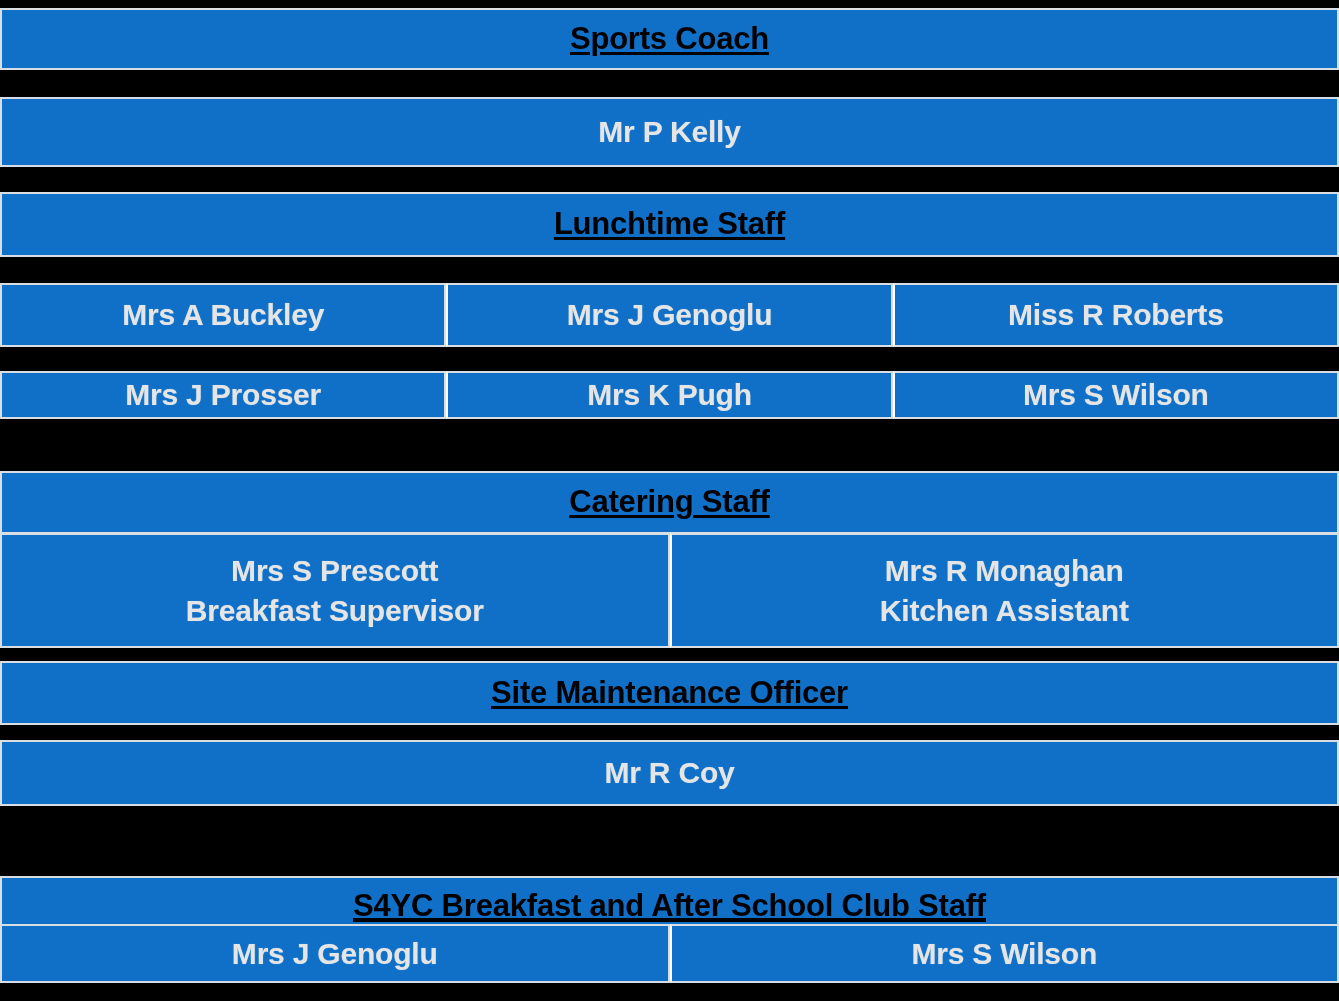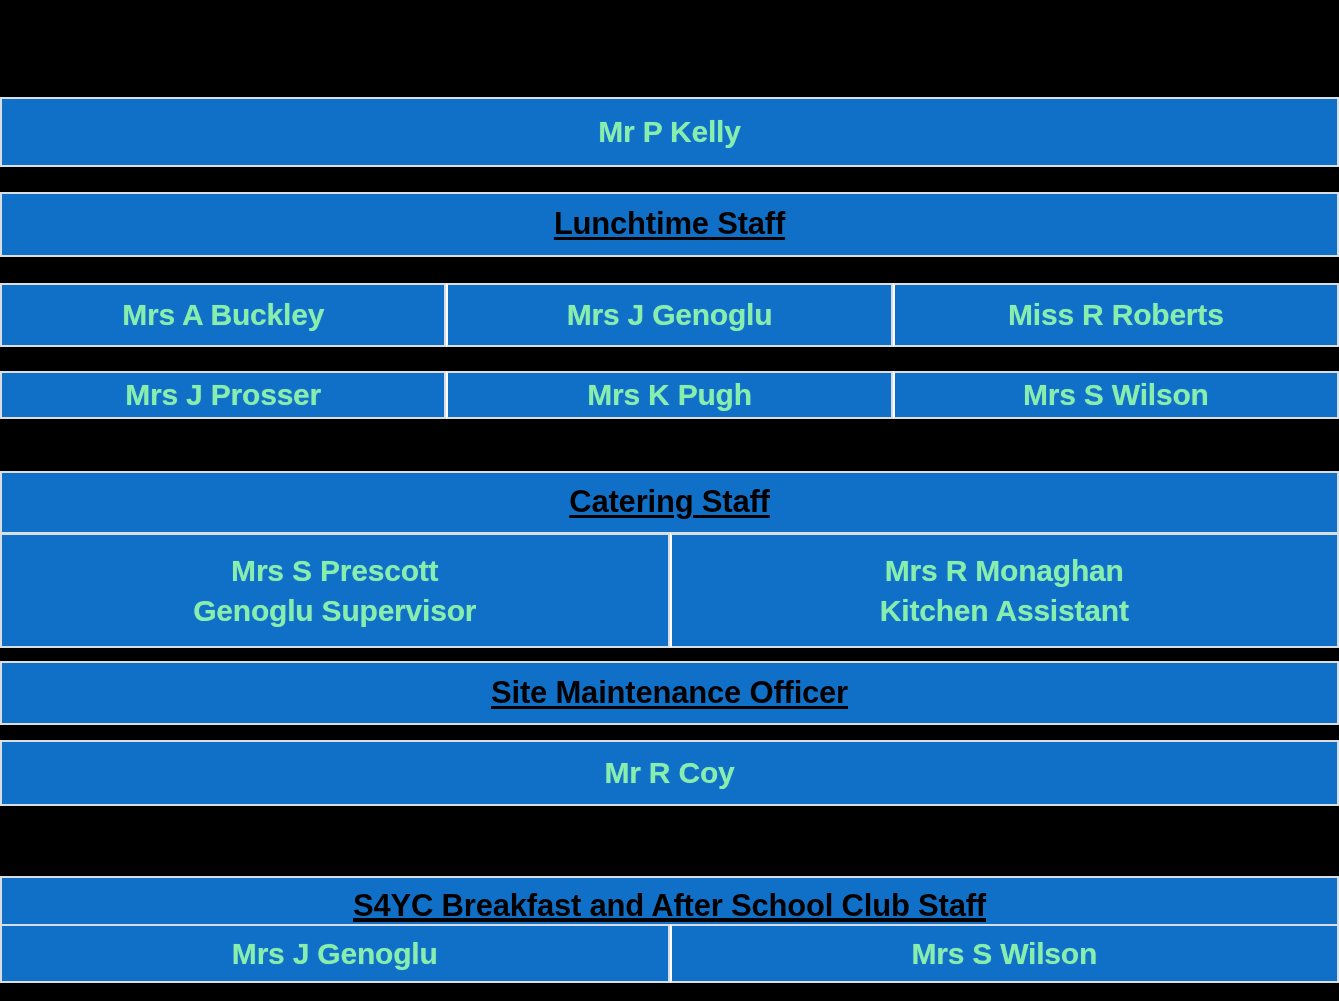--- a/index.html
+++ b/index.html
@@ -66,35 +66,40 @@
     color: #000000;
     font-weight: 700;
     font-size: 31px;
     text-decoration: underline;
     text-underline-offset: 3px;
     text-decoration-thickness: 3px;
   }
 
   
   .names .cell-text {
-    color: #86efac;
+    color: #e5e5e5;
     font-weight: 700;
     font-size: 30px;
     text-decoration: none;
     text-shadow: 0 0 1px rgba(255,255,255,0.35);
   }
 
   .names .cell-text.line-2 {
     margin-top: 6px;
   }
 </style>
 </head>
 <body>
 
 <div id="sheet">
+    <div class="band heading" style="top: 8px; height: 62px;">
+      <div class="cell">
+        <span class="cell-text">Sports Coach</span>
+      </div>
+    </div>
     <div class="band names" style="top: 97px; height: 70px;">
       <div class="cell">
         <span class="cell-text">Mr P Kelly</span>
       </div>
     </div>
     <div class="band heading" style="top: 192px; height: 65px;">
       <div class="cell">
         <span class="cell-text">Lunchtime Staff</span>
       </div>
     </div>
@@ -121,21 +126,21 @@
       </div>
     </div>
     <div class="band heading" style="top: 471px; height: 63px;">
       <div class="cell">
         <span class="cell-text">Catering Staff</span>
       </div>
     </div>
     <div class="band names" style="top: 533px; height: 115px;">
       <div class="cell">
         <span class="cell-text">Mrs S Prescott</span>
-        <span class="cell-text line-2">Genoglu Supervisor</span>
+        <span class="cell-text line-2">Breakfast Supervisor</span>
       </div>
       <div class="cell">
         <span class="cell-text">Mrs R Monaghan</span>
         <span class="cell-text line-2">Kitchen Assistant</span>
       </div>
     </div>
     <div class="band names" style="top: 740px; height: 66px;">
       <div class="cell">
         <span class="cell-text">Mr R Coy</span>
       </div>

